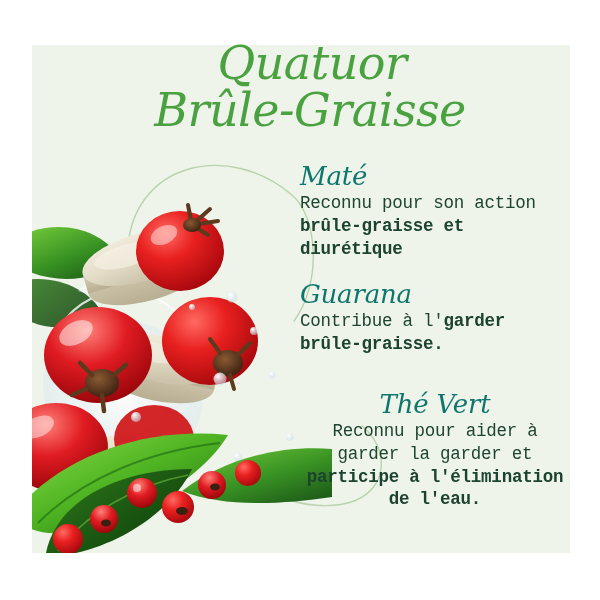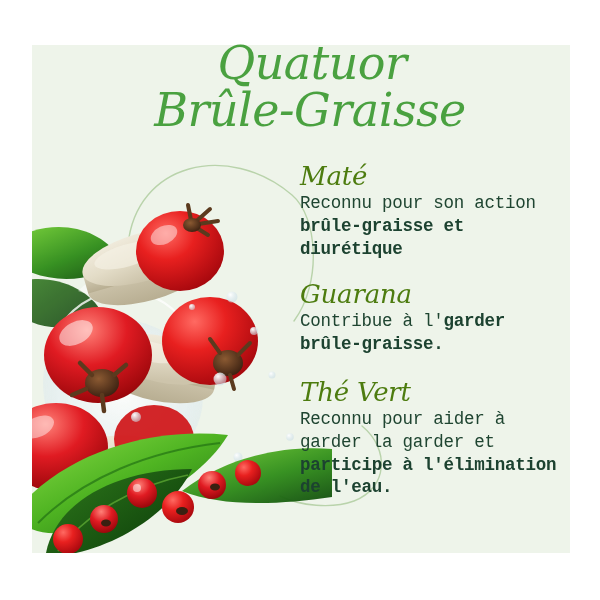--- a/index.html
+++ b/index.html
@@ -80,46 +80,46 @@
   }
 
   
   .textcol {
     position: absolute;
     left: 300px;
     top: 162px;
     width: 270px;
   }
   .block { margin-bottom: 16px; }
-  .block:last-child { margin-bottom: 15px; }
+  .block:last-child { margin-bottom: 15px; text-align: center; }
 
   .block-title {
     font-family: "DejaVu Serif", "Liberation Serif", serif;
     font-style: italic;
     font-weight: 400;
     font-size: 26px;
-    color: #4d7c0f;
+    color: #0f766e;
     line-height: 1.12;
     margin: 0 0 1px 0;
     letter-spacing: -0.2px;
   }
   .block-body {
     font-family: Liberation Mono, monospace;
     font-size: 17.5px;
     line-height: 1.30;
     color: #1f4531;
     margin: 0;
     letter-spacing: -0.25px;
   }
   .block-body b {
     font-weight: 700;
     color: #1c4230;
   }
   .sp-mate   { margin-bottom: 20px; }
-  .sp-guarana{ margin-bottom: 22px; }
+  .sp-guarana{ margin-bottom: 34px; }
 </style>
 </head>
 <body>
 
 <div id="poster">
 
   <div class="panel">
 
     <svg class="arcs" viewBox="0 0 538 508" width="538" height="508" aria-hidden="true">
       <path d="M 96 200 C 104 118 196 96 260 150 C 286 172 290 238 262 276" fill="none" stroke="#b9d3ab" stroke-width="1.4" stroke-linecap="round"></path>

